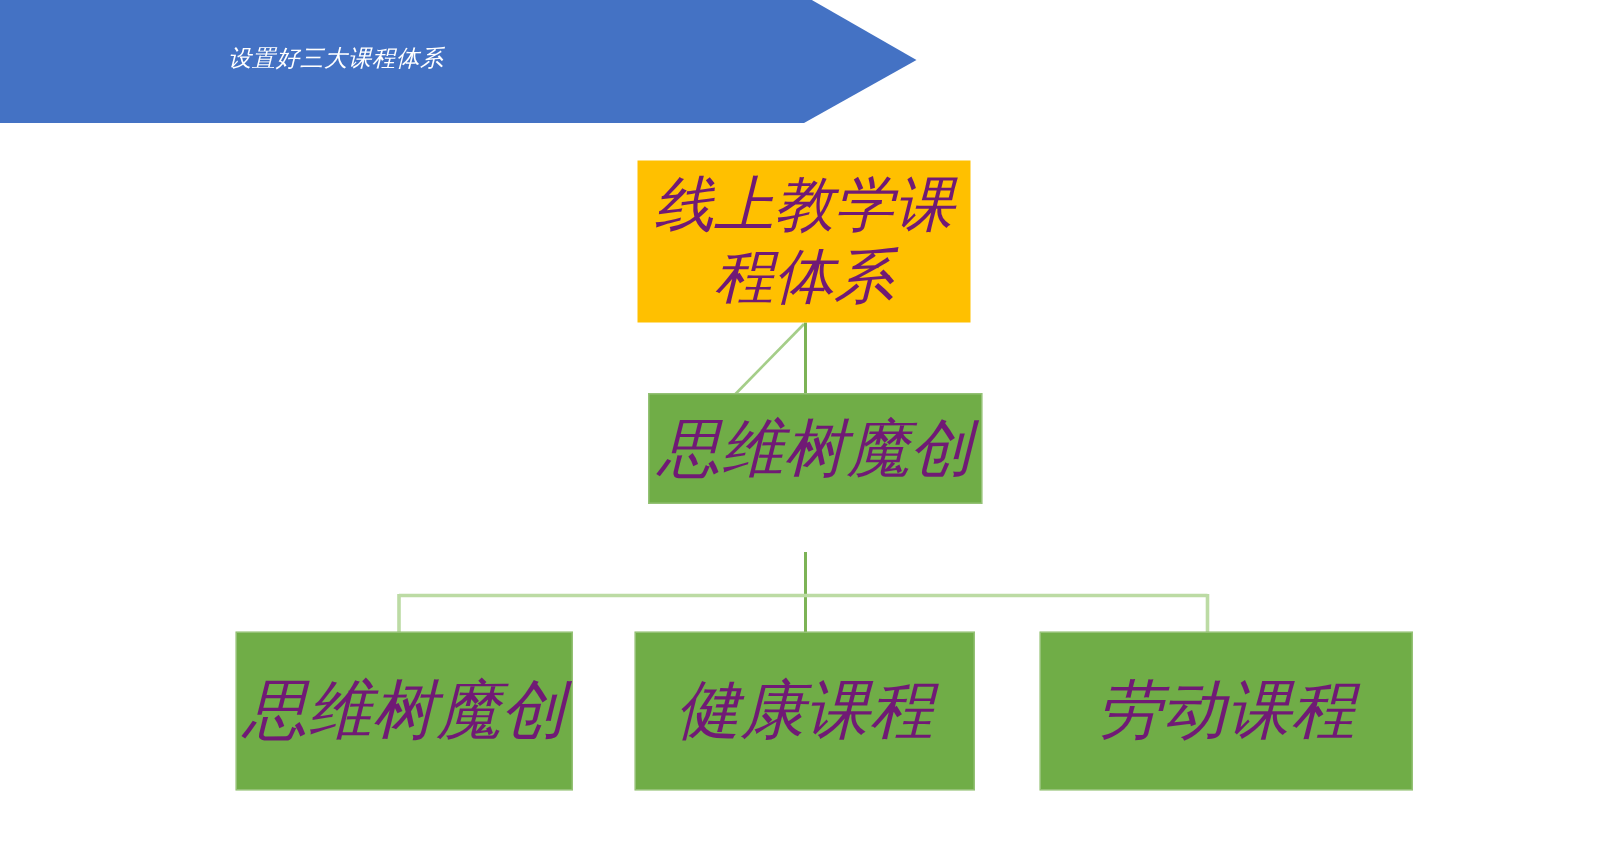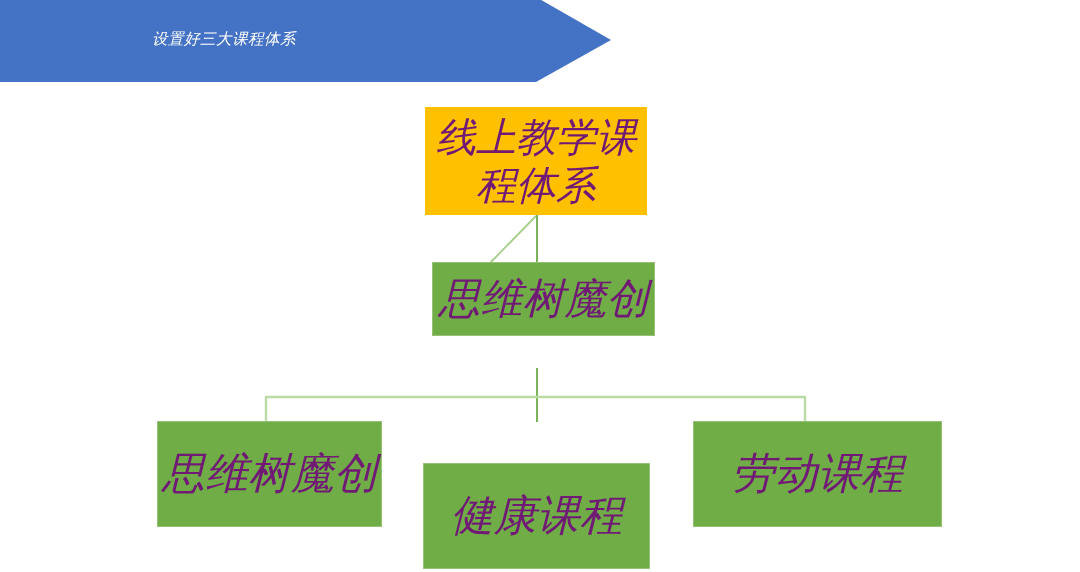--- a/index.html
+++ b/index.html
@@ -23,21 +23,21 @@
   }
   .node-root{
     left:425px;top:107px;width:222px;height:108px;
     background:#FFC000;font-size:40px;line-height:1.2;white-space:pre-line;
   }
   .node-green{
     background:#70AD47;border:1px solid rgba(255,255,255,0.25);
   }
   .node-mid{left:432px;top:262px;width:223px;height:74px;font-size:42px;}
   .node-leaf-0{left:157px;top:421px;width:225px;height:106px;font-size:43px;}
-  .node-leaf-1{left:423px;top:421px;width:227px;height:106px;font-size:43px;margin-top:42px;}
+  .node-leaf-1{left:423px;top:421px;width:227px;height:106px;font-size:43px;}
   .node-leaf-2{left:693px;top:421px;width:249px;height:106px;font-size:43px;}
 </style>
 </head>
 <body>
 
 <div class="slide">
 
   <svg class="banner-svg" width="620" height="84" viewBox="0 0 620 84" aria-hidden="true">
     <polygon points="0,-3 536,-3 611,40 536,82 0,82" fill="#4472C4"></polygon>
   </svg>

